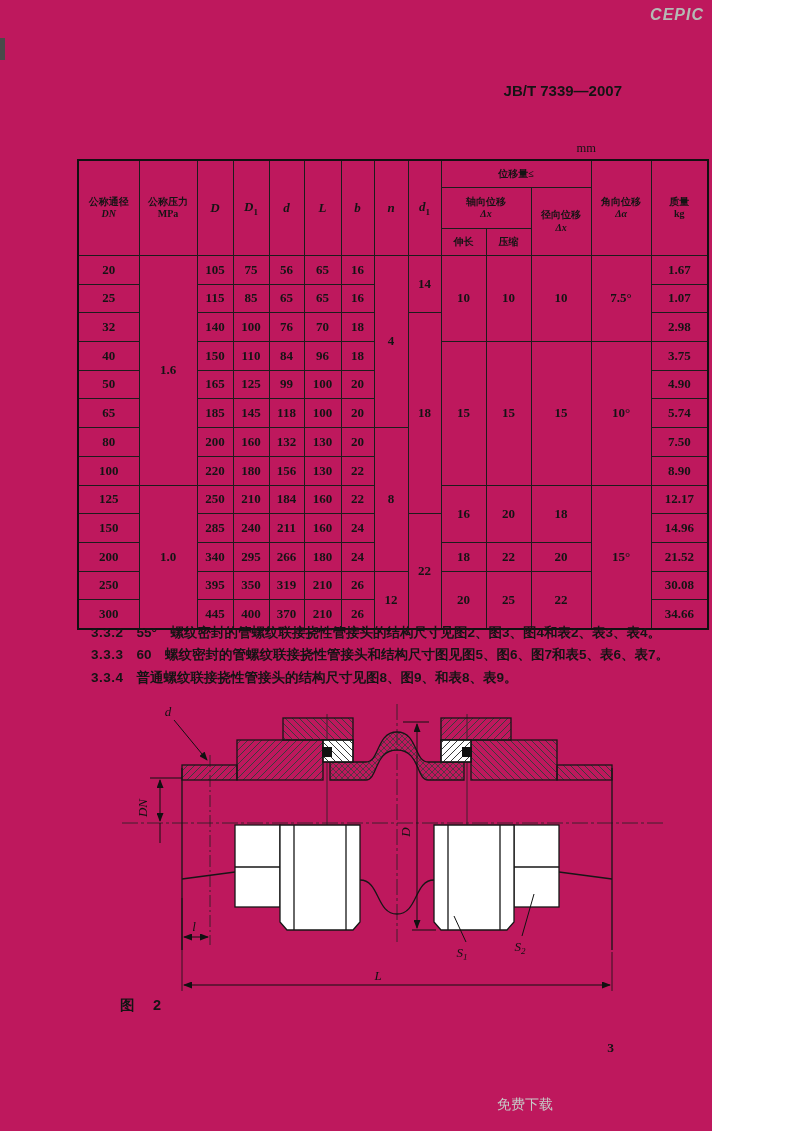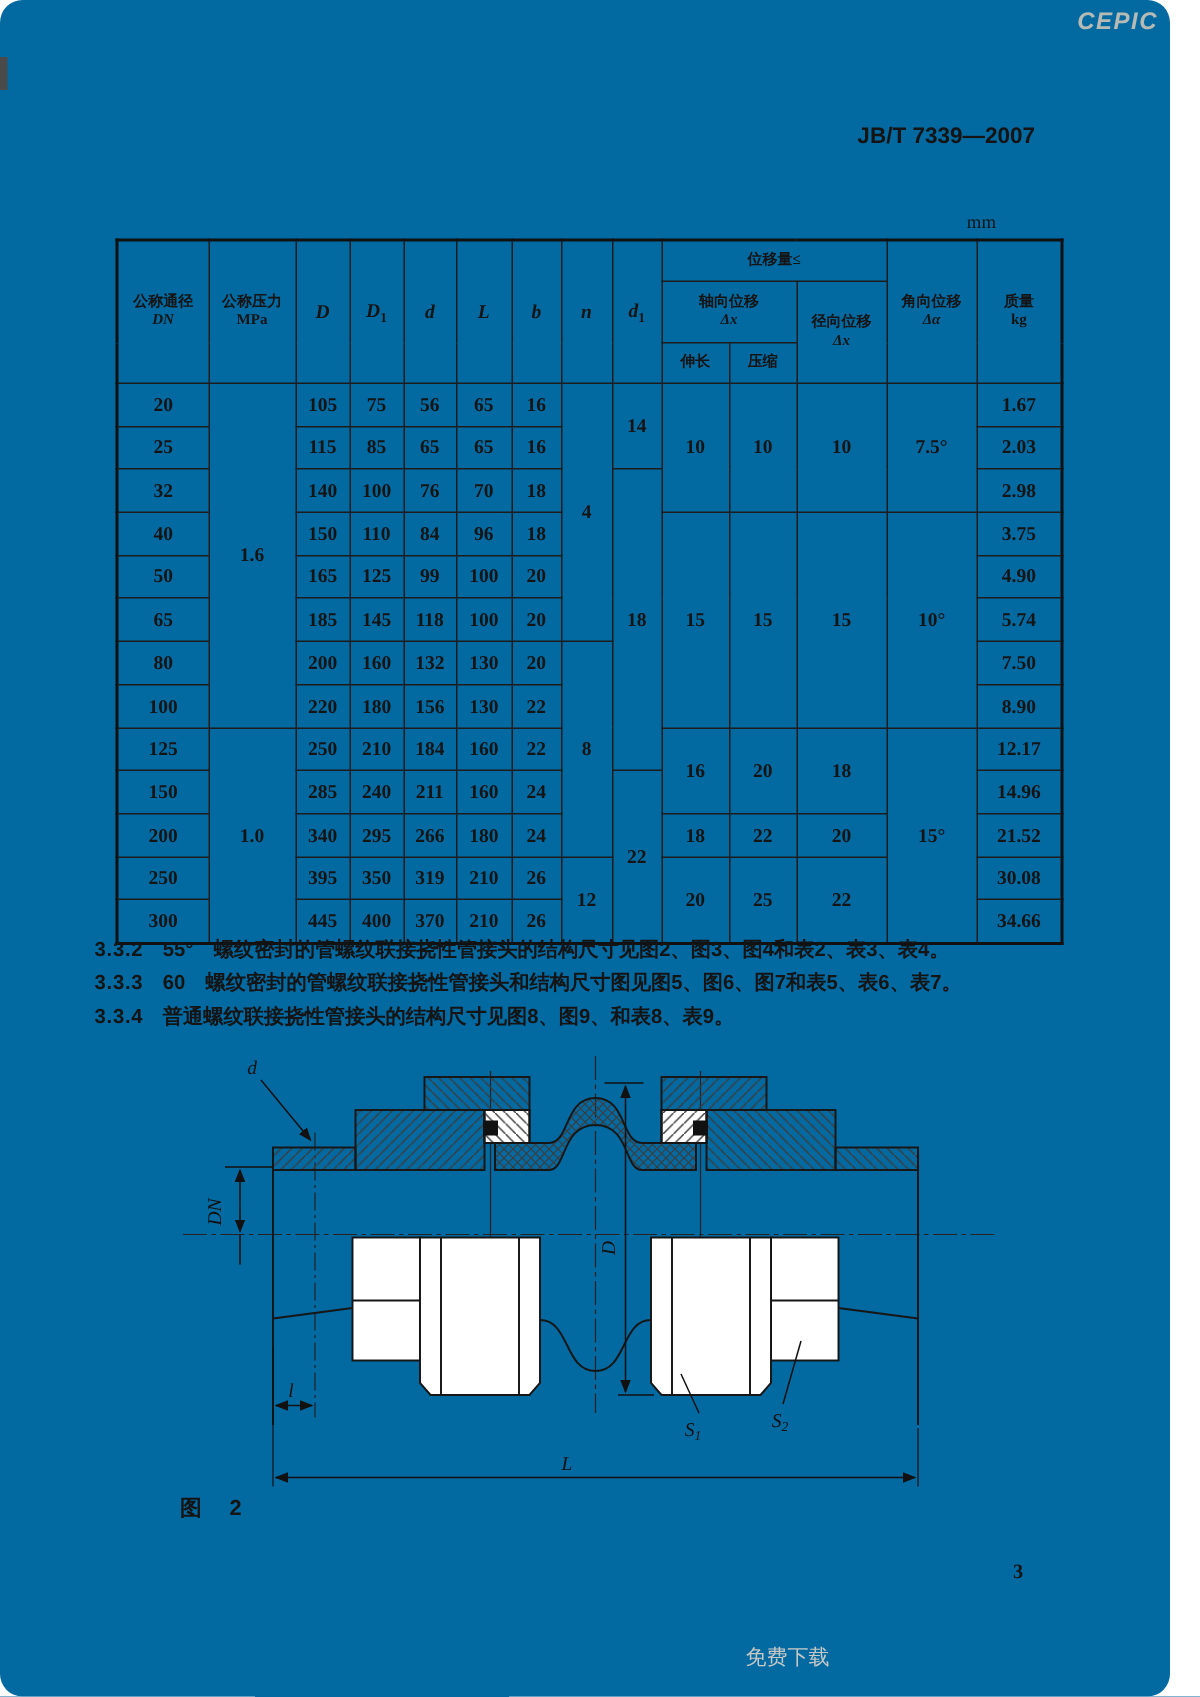--- a/index.html
+++ b/index.html
@@ -1,17 +1,17 @@
 <!DOCTYPE html>
 <html><head>
 <meta charset="utf-8">
 <style>
   html,body{margin:0;padding:0;}
-  .page{position:relative;width:780px;height:1131px;background:#0369a1;overflow:hidden;
-        font-family:"Liberation Serif","DejaVu Serif",serif;color:#141414;border-radius:15px;}
+  .page{position:relative;width:712px;height:1131px;background:#be185d;overflow:hidden;
+        font-family:"Liberation Serif","DejaVu Serif",serif;color:#141414;}
   .scan-mark{position:absolute;left:0;top:38px;width:5px;height:22px;background:#4a4a4a;}
   .logo{position:absolute;top:6px;right:8px;font:italic 700 16px "Liberation Sans",sans-serif;
         color:#b5bab5;letter-spacing:1px;}
   .docnum{position:absolute;top:82px;right:90px;font:700 15px "Liberation Sans",sans-serif;text-align:right;}
   .tbl-title{position:absolute;top:119px;left:0;width:800px;text-align:center;
              font:700 14.5px "Liberation Sans",sans-serif;letter-spacing:2px;}
   .unit{position:absolute;top:141px;right:116px;font:400 12.5px "Liberation Serif",serif;text-align:right;}
   .tblwrap{position:absolute;left:77px;top:159px;}
   table.spec{border-collapse:collapse;table-layout:fixed;width:630px;border:2px solid #111;
              font:700 13px "Liberation Serif","DejaVu Serif",serif;}
@@ -19,21 +19,21 @@
                 line-height:1.25;}
   table.spec .hcn{font-size:10px;}
   table.spec thead tr.hr2 td{height:40px;}
   table.spec thead tr.hr1 td{height:26px;}
   table.spec thead tr.hr3 td{height:26px;}
   table.spec tbody td{height:27.7px;font-size:13px;}
   .it{font-style:italic;}
   sub{font-size:9px;}
   .paras{position:absolute;left:63px;top:622px;width:680px;
          font:600 13.5px "Liberation Sans",sans-serif;}
-  .paras .pline{height:22.3px;line-height:22.3px;white-space:nowrap;}
+  .paras .pline{height:22.3px;line-height:22.3px;white-space:nowrap;margin-left:28px;}
   .paras .num{margin-right:13px;letter-spacing:0.5px;}
   .figwrap{position:absolute;left:120px;top:700px;width:560px;height:312px;}
   .fig-caption{position:absolute;left:120px;top:996px;width:560px;text-align:left;
                font:700 14.5px "Liberation Sans",sans-serif;letter-spacing:2px;}
   .pageno{position:absolute;top:1040px;right:98px;font:700 13.5px "Liberation Serif",serif;}
   .footer-l{position:absolute;top:1152px;left:288px;font:400 14px "Liberation Sans",sans-serif;color:#c6c8c6;}
   .footer-r{position:absolute;top:1096px;left:455px;font:400 14px "Liberation Sans",sans-serif;color:#c6c8c6;margin-left:42px;}
   svg text{font-family:"Liberation Serif","DejaVu Serif",serif;}
 </style>
 </head>
@@ -122,21 +122,21 @@
         <td rowspan="3">7.5°</td>
         <td>1.67</td>
       </tr>
       <tr>
         <td>25</td>
         <td>115</td>
         <td>85</td>
         <td>65</td>
         <td>65</td>
         <td>16</td>
-        <td>2.03</td>
+        <td>1.07</td>
       </tr>
       <tr>
         <td>32</td>
         <td>140</td>
         <td>100</td>
         <td>76</td>
         <td>70</td>
         <td>18</td>
         <td rowspan="7">18</td>
         <td>2.98</td>

